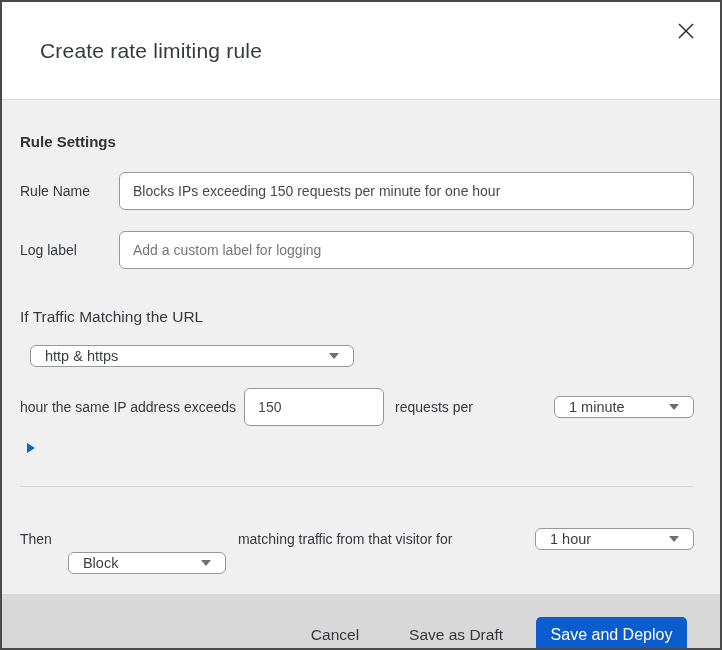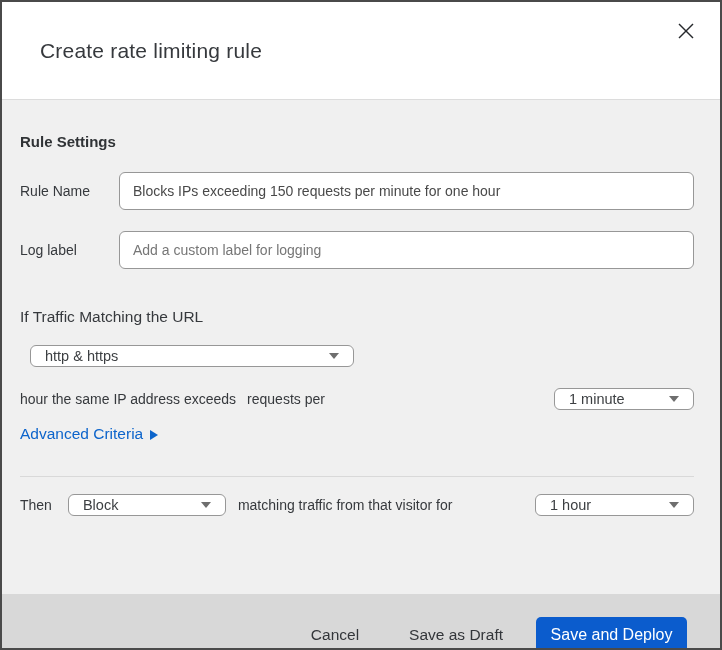--- a/index.html
+++ b/index.html
@@ -88,21 +88,21 @@
   }
   .caret-down {
     width:0; height:0;
     border-left:5px solid transparent;
     border-right:5px solid transparent;
     border-top:6px solid #6e6e6e;
     margin-left:10px;
   }
   .select-scheme { width:324px; flex:0 0 324px; }
   .select-period { width:140px; flex:0 0 140px; margin-left:auto; }
-  .select-action { width:158px; flex:0 0 158px; margin-left:16px; }
+  .select-action { width:158px; flex:0 0 158px; margin-left:16px;margin-top:48px; }
   .select-duration { width:159px; flex:0 0 159px; margin-left:auto; }
 
   .exceeds-row { margin-top:21px; }
   .exceeds-row .count-input { width:140px; flex:0 0 140px; margin-left:8px; }
   .exceeds-row .mid-label { margin-left:11px; }
 
   .advanced-row { margin-top:15px; display:flex; align-items:center; }
   .advanced-link {
     font-size:15.5px; color:#0c64cb; text-decoration:none;
     display:flex; align-items:center; cursor:pointer;
@@ -182,30 +182,30 @@
     <div class="row url-row">
       <div class="select select-scheme">
         <span>http &amp; https</span>
         <span class="caret-down"></span>
       </div>
       <div class="gap"></div>
     </div>
 
     <div class="row exceeds-row">
       <div class="label">hour the same IP address exceeds</div>
+      <input class="text-input count-input" type="text" value="150" style="">
       <div class="label mid-label">requests per</div>
       <div class="select select-period">
         <span>1 minute</span>
         <span class="caret-down"></span>
       </div>
     </div>
 
     <div class="advanced-row">
       <a class="advanced-link">
-        <span>Advanced Criteria</span>
         <span class="caret-right"></span>
       </a>
     </div>
 
     <hr class="section-divider">
 
     <div class="row then-row">
       <div class="label">Then</div>
       <div class="select select-action">
         <span>Block</span>

